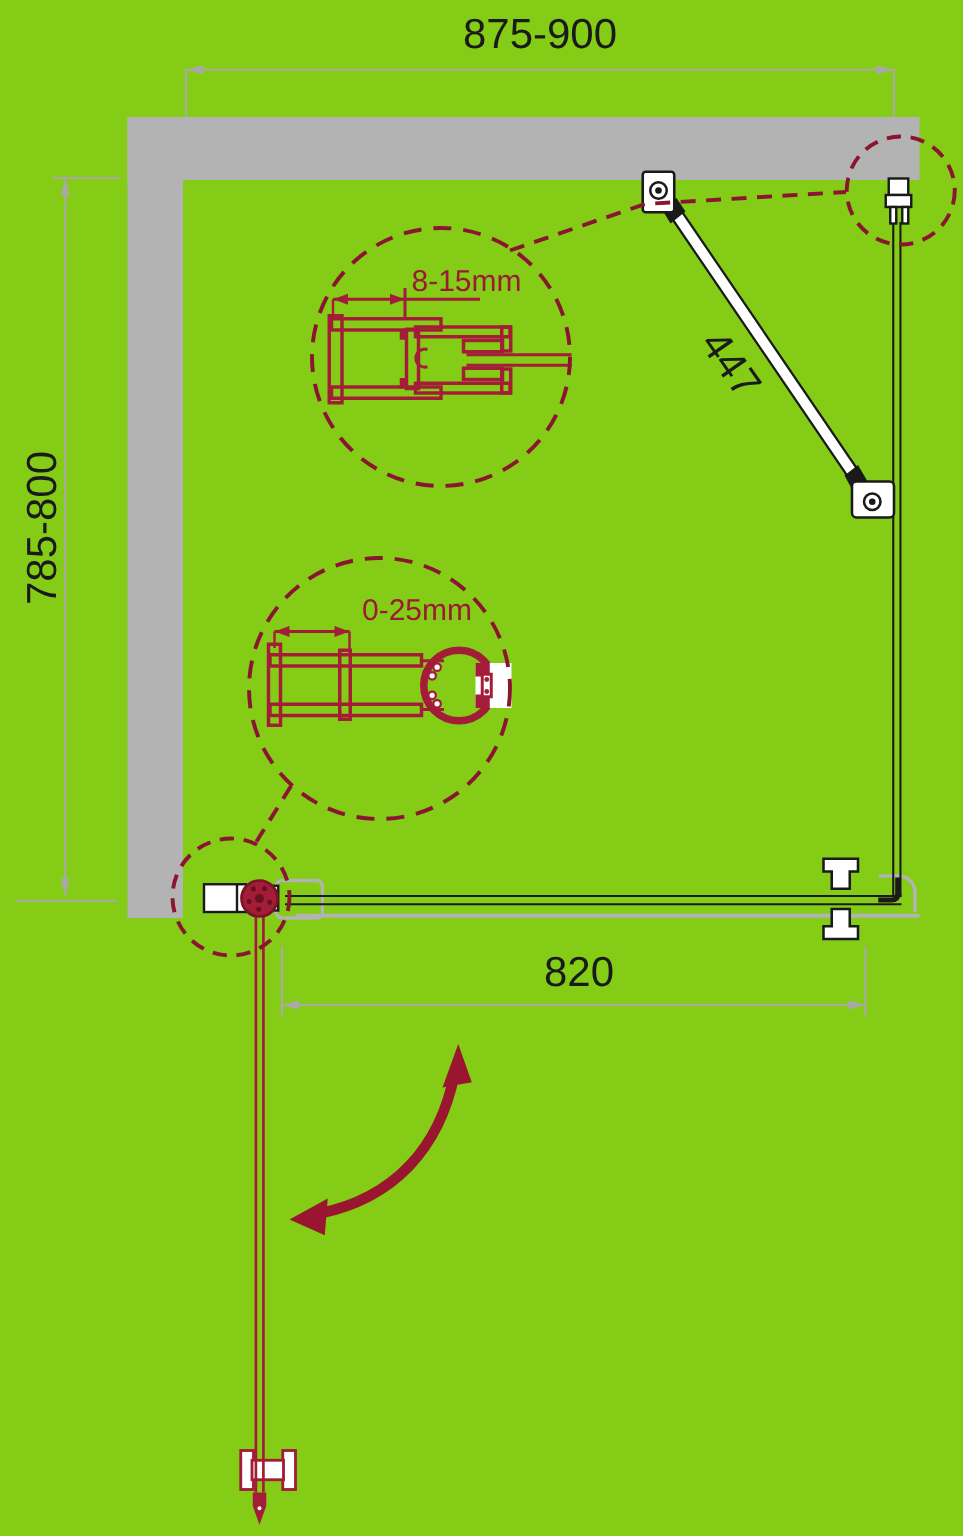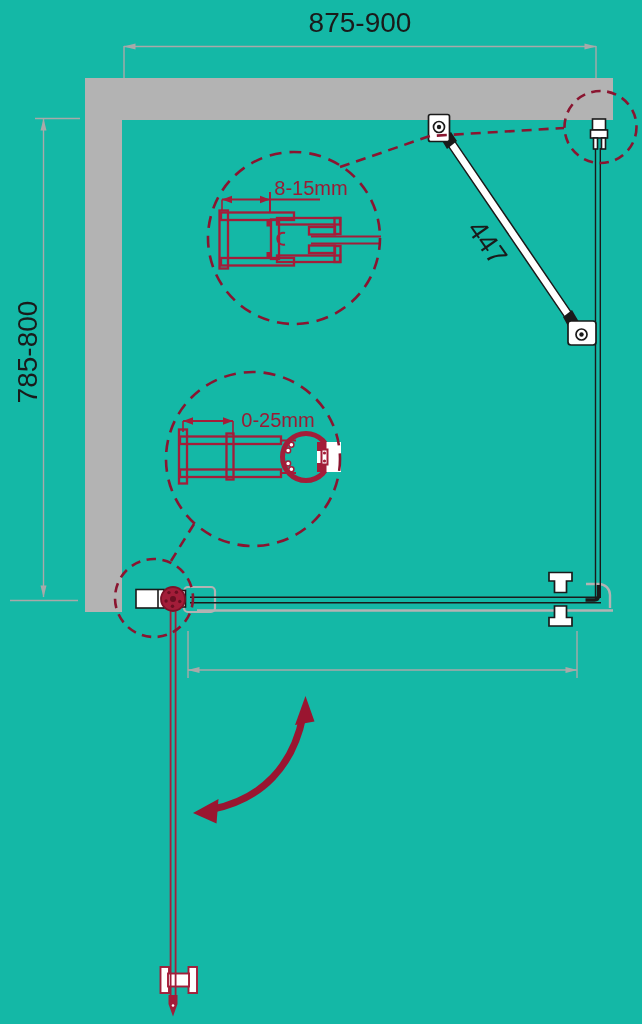--- a/index.html
+++ b/index.html
@@ -1,19 +1,19 @@
 <!DOCTYPE html>
 <html><head>
 <meta charset="utf-8">
 <style>
   html,body{margin:0;padding:0;background:#ffffff;}
   .canvas{
     position:relative;
     width:642px;height:1024px;
-    background:#14b8a6;
+    background:#84cc16;
     overflow:hidden;
     font-family:"Liberation Sans",sans-serif;
   }
   .canvas svg{position:absolute;left:0;top:0;}
   .label{
     position:absolute;
     color:#1a1a1a;
     font-size:28px;
     text-align:center;
     white-space:nowrap;
@@ -201,18 +201,19 @@
     <line x1="194" y1="524" x2="171" y2="561" stroke-dasharray="10 7"></line>
   </g>
 </svg>
 
 <div class="label" style="left:260px;top:6px;width:200px;line-height:34px;">875-900</div>
 
 <div class="label rot-left" style="left:-72px;top:337px;width:200px;height:30px;line-height:30px;">785-800</div>
 
 <div class="label rot-bar" style="left:437px;top:229px;width:100px;height:28px;line-height:28px;">447</div>
 
+<div class="label" style="left:336px;top:633px;width:100px;line-height:30px;">820</div>
 
 <div class="label red" style="left:261px;top:176px;width:100px;line-height:24px;">8-15mm</div>
 
-<div class="label red" style="left:228px;top:408px;width:100px;line-height:24px;text-align:center;">0-25mm</div>
+<div class="label red" style="left:228px;top:395px;width:100px;line-height:24px;text-align:center;">0-25mm</div>
 
 </div>
 
 </body></html>

